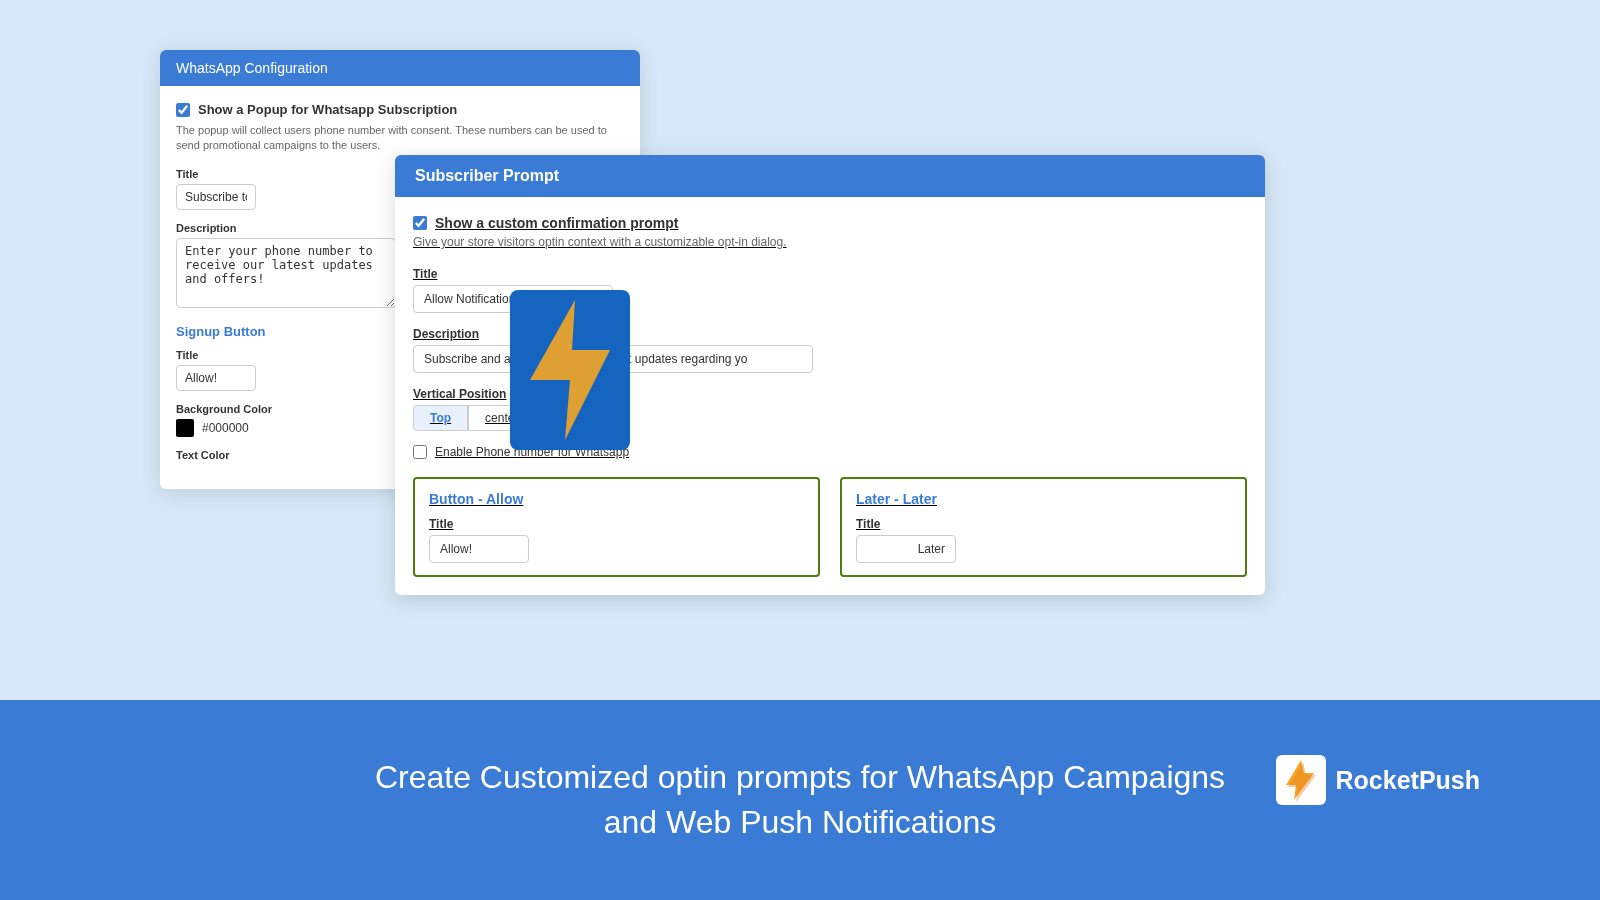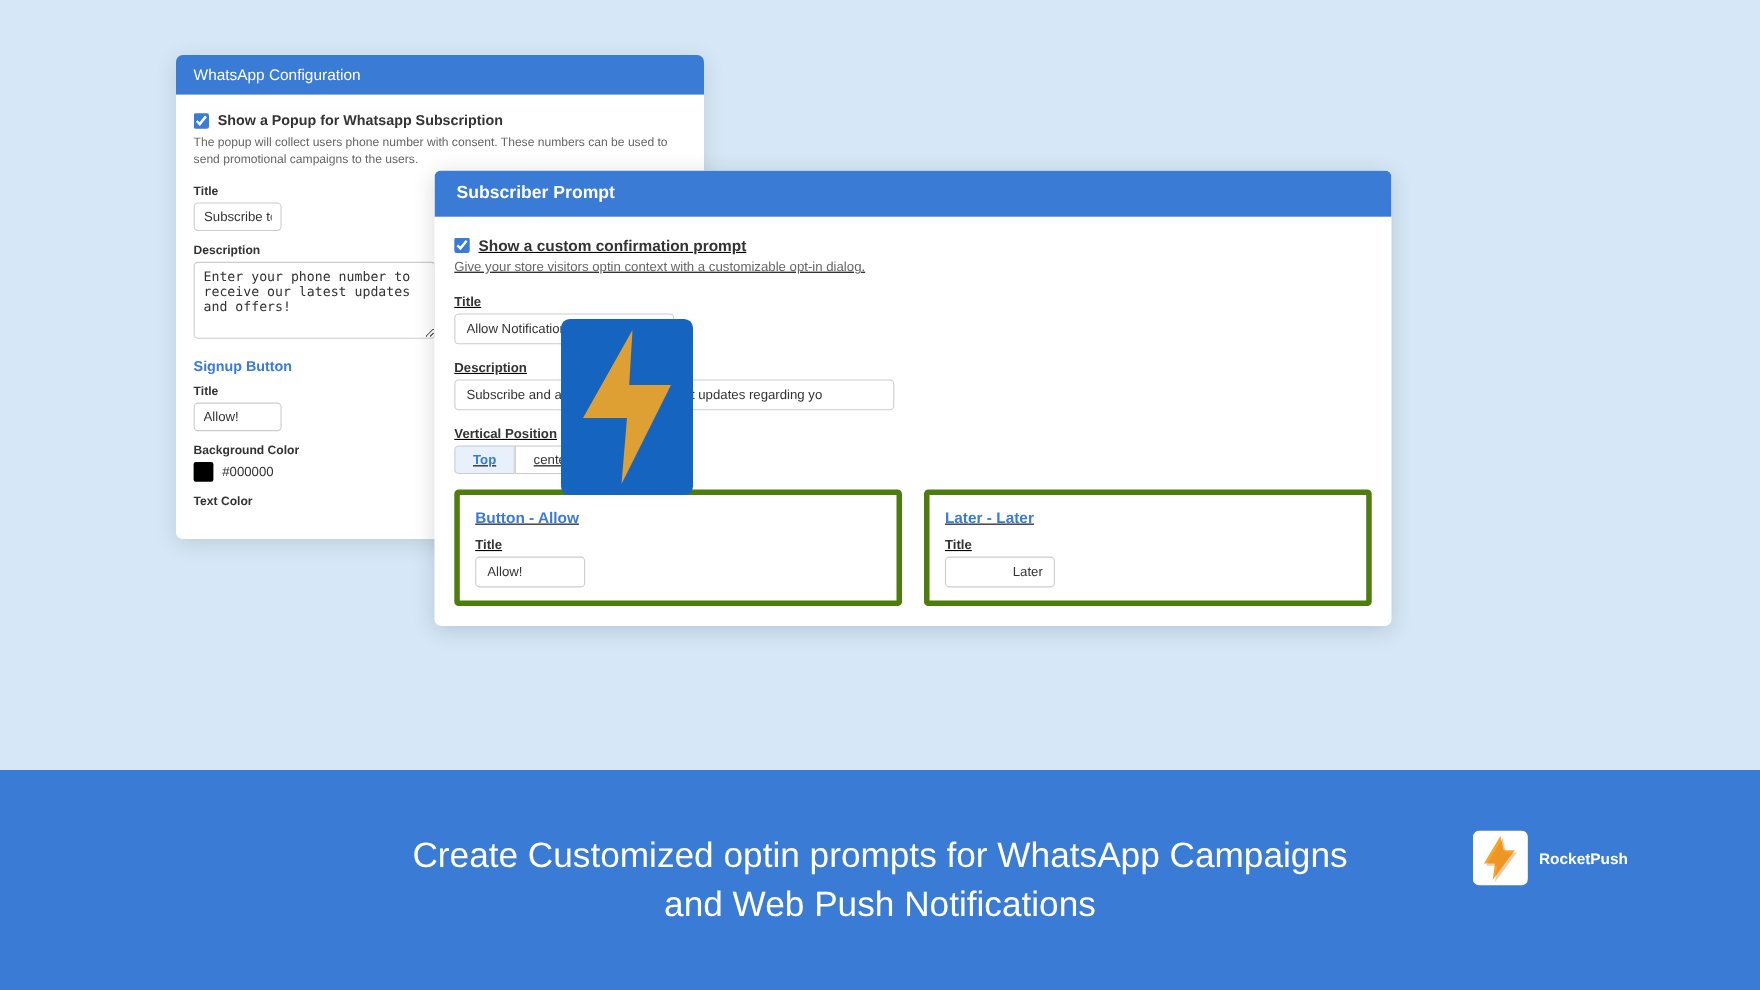--- a/index.html
+++ b/index.html
@@ -242,21 +242,21 @@
       color: #333;
     }
 
     .buttons-row {
       display: flex;
       gap: 20px;
     }
 
     .button-section {
       flex: 1;
-      border: 5px solid #4d7c0f;
+      border: 2px solid #4d7c0f;
       border-radius: 4px;
       padding: 12px 14px;
     }
 
     .button-section-title {
       font-size: 14px;
       font-weight: 700;
       color: #3a7bd5;
       margin-bottom: 10px;
     }
@@ -300,21 +300,21 @@
       position: absolute;
       right: 120px;
     }
 
     .rocketpush-icon {
       width: 50px;
       height: 50px;
     }
 
     .rocketpush-name {
-      font-size: 14px;
+      font-size: 25px;
       font-weight: 700;
       color: #fff;
     }
 
     .bottom-content {
       display: flex;
       justify-content: center;
       width: 100%;
       position: relative;
     }
@@ -396,20 +396,24 @@
 
       <div class="sp-form-group">
         <div class="sp-field-label">Vertical Position</div>
         <div class="vertical-pos-row">
           <button class="vpos-btn active">Top</button>
           <button class="vpos-btn">center</button>
           <button class="vpos-btn">bottom</button>
         </div>
       </div>
 
+      <div class="enable-phone-row">
+        <input type="checkbox" style="width: 14px; height: 14px; accent-color: rgb(58, 123, 213);">
+        <span class="enable-phone-label">Enable Phone number for Whatsapp</span>
+      </div>
 
       <div class="buttons-row">
         <div class="button-section">
           <div class="button-section-title">Button - Allow</div>
           <div class="sp-field-label">Title</div>
           <input type="text" class="sp-field-input" style="width: 100px;" value="Allow!">
         </div>
         <div class="button-section">
           <div class="button-section-title">Later - Later</div>
           <div class="sp-field-label">Title</div>

